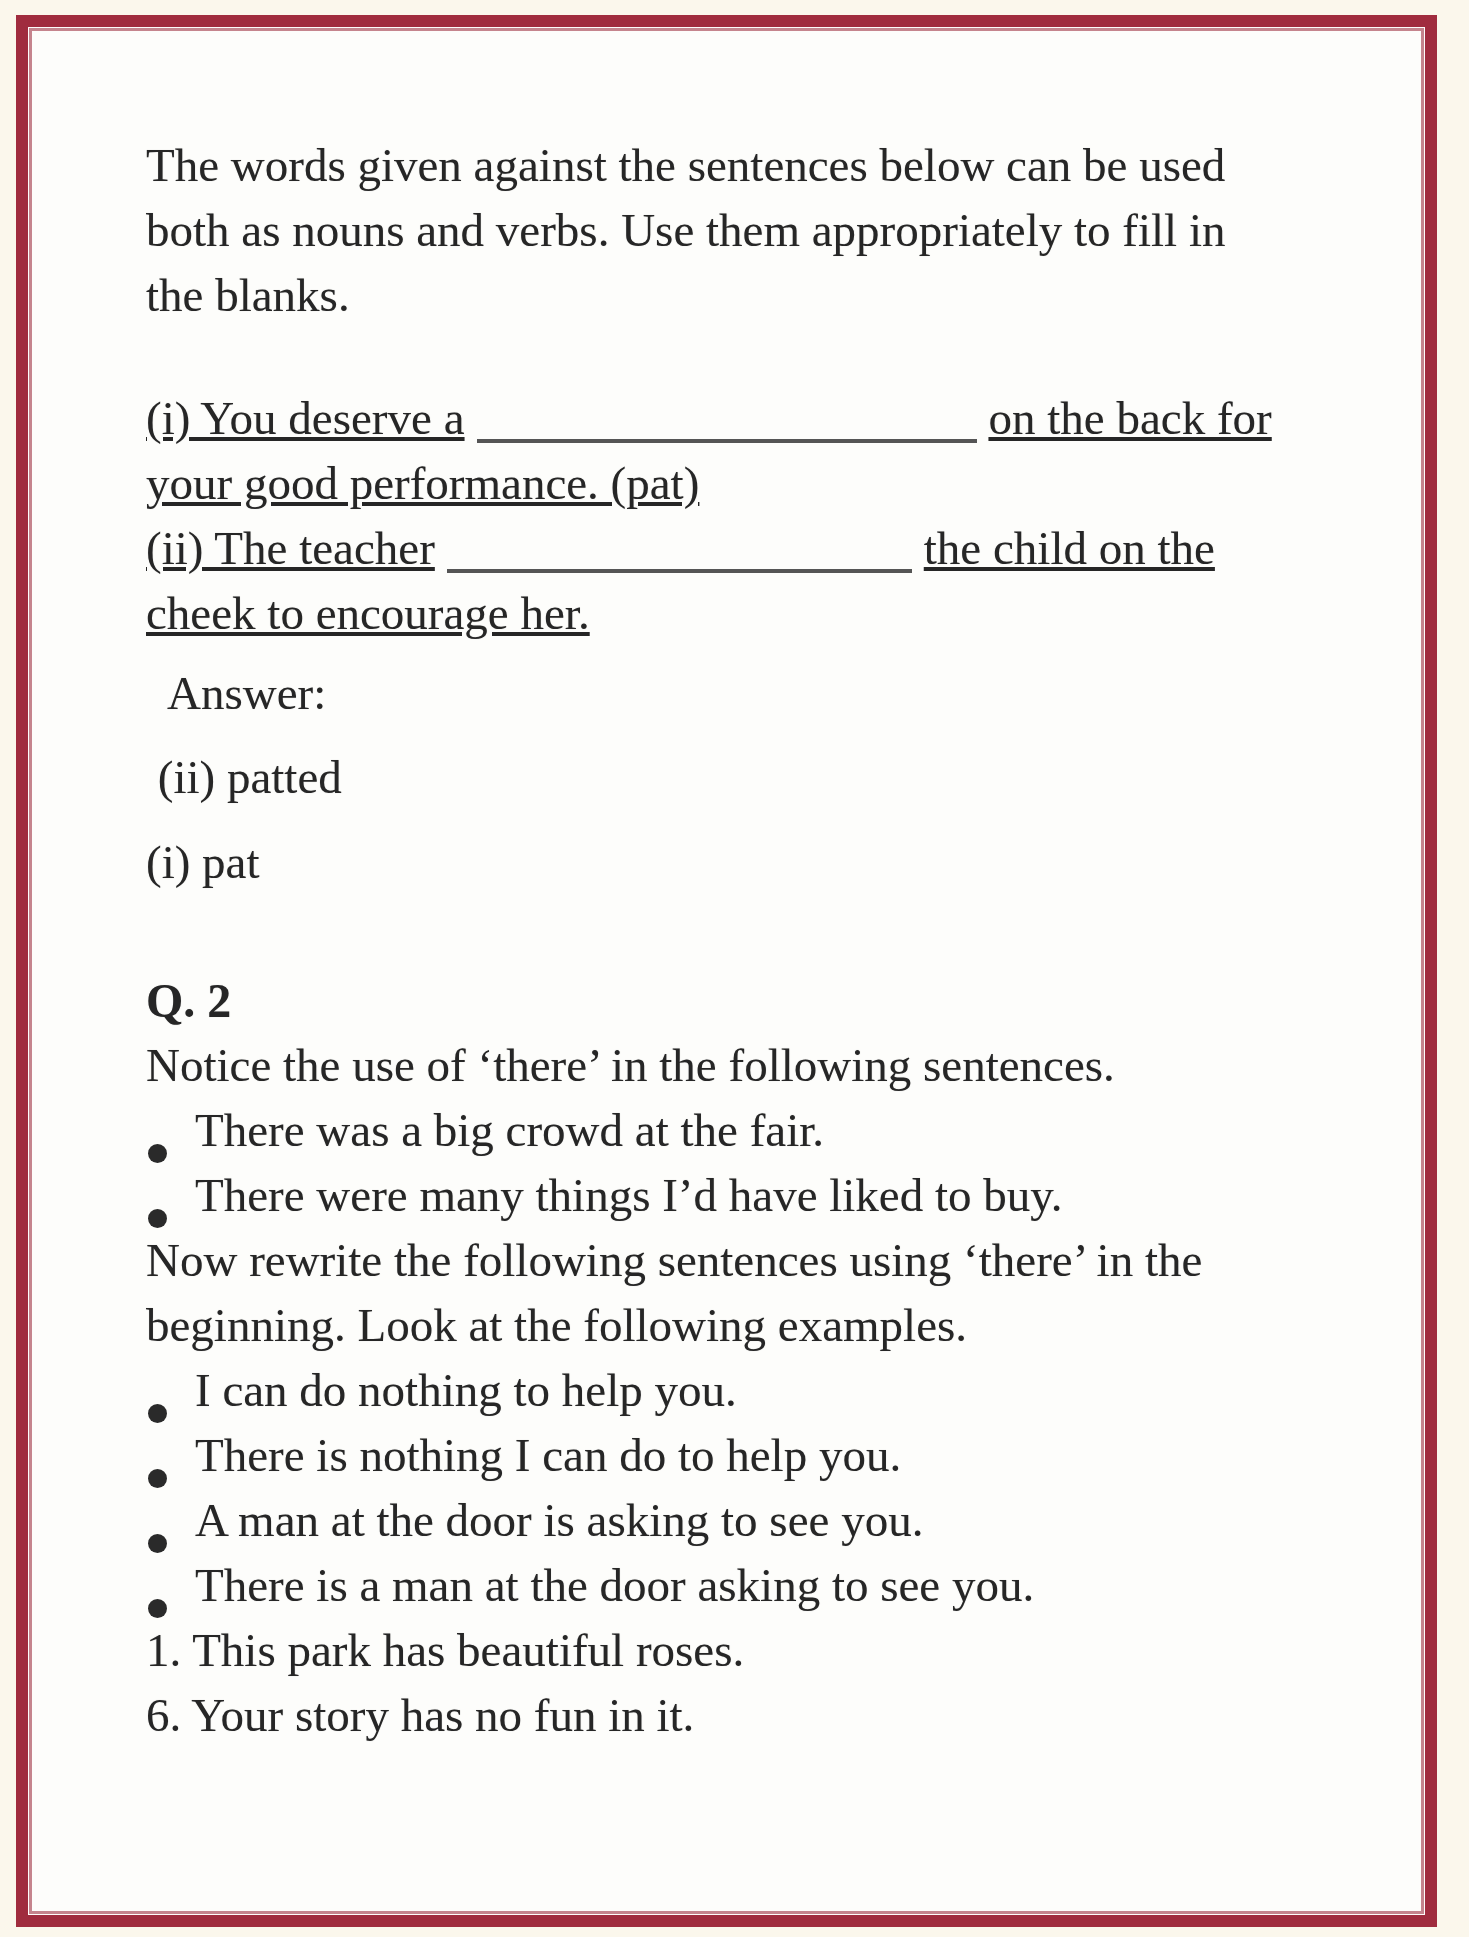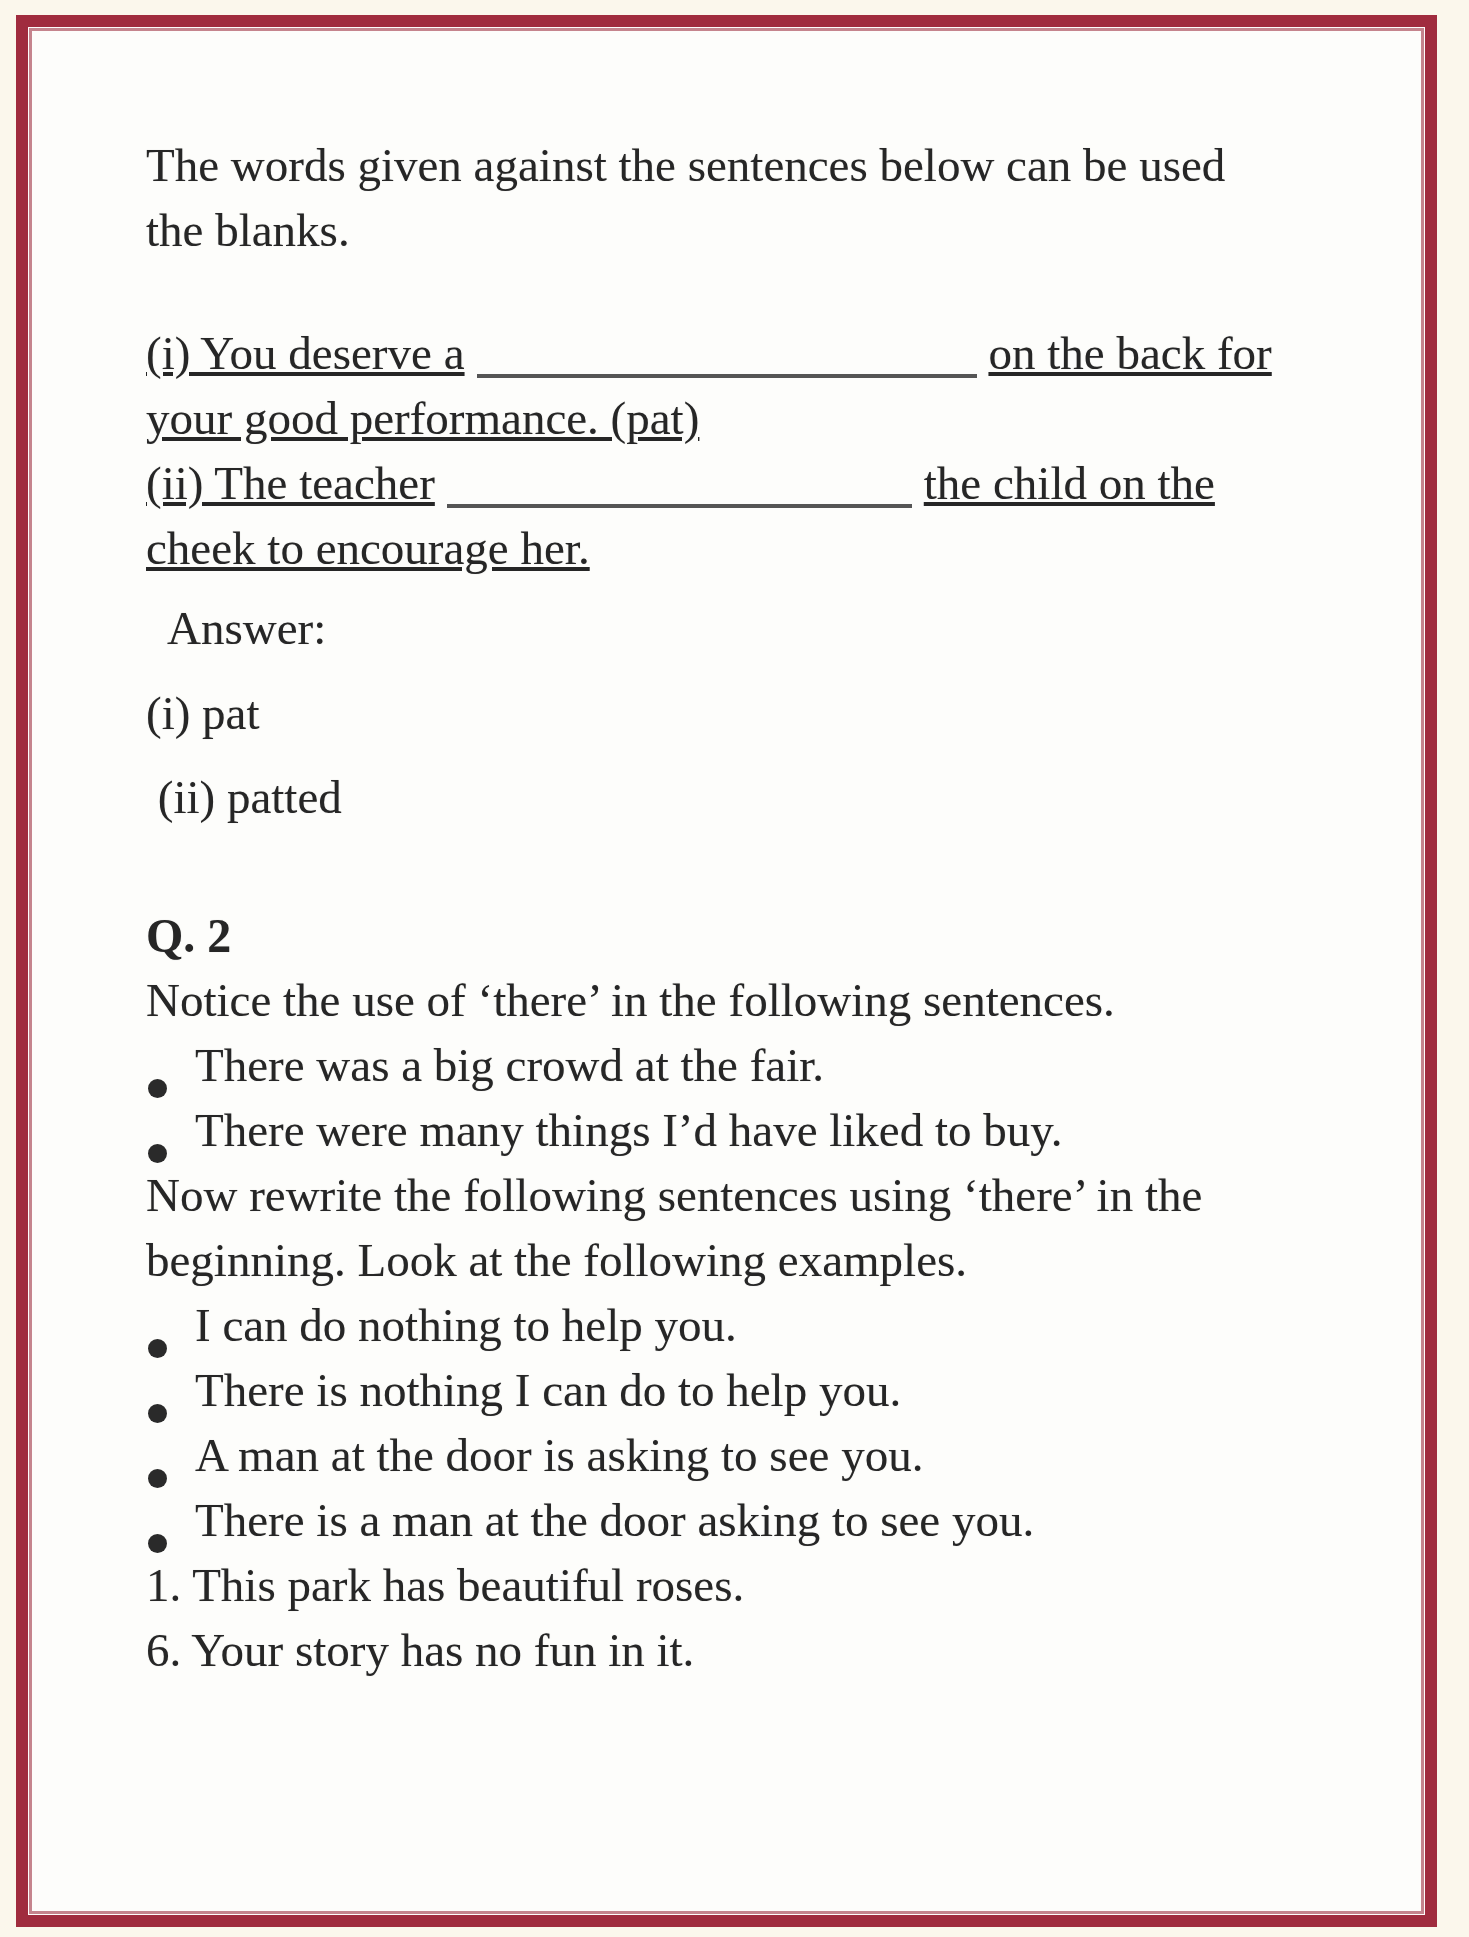--- a/index.html
+++ b/index.html
@@ -71,33 +71,34 @@
 </head>
 <body>
 
 <div class="page">
   <div class="frame-outer">
     <div class="frame-inner">
       <div class="content">
 
         <div class="intro">
           <div class="line">The words given against the sentences below can be used</div>
+          <div class="line">both as nouns and verbs. Use them appropriately to fill in</div>
           <div class="line">the blanks.</div>
         </div>
 
         <div class="fill-block">
           <div class="line"><span>(i) You deserve a</span><span class="blank blank-1"></span><span>on the back for</span></div>
           <div class="line">your good performance. (pat)</div>
           <div class="line"><span>(ii) The teacher</span><span class="blank blank-2"></span><span>the child on the</span></div>
           <div class="line">cheek to encourage her.</div>
         </div>
 
         <div class="answer-label">Answer:</div>
+        <div class="answer-item a2"> (ii) patted</div>
         <div class="answer-item a1">(i) pat</div>
-        <div class="answer-item a2"> (ii) patted</div>
 
         <div class="q2-heading">Q. 2</div>
 
         <div class="q2-block">
           <div class="line">Notice the use of ‘there’ in the following sentences.</div>
 
           <div class="bullet-row">
             <span class="dot"></span>
             <span class="row-text">There was a big crowd at the fair.</span>
           </div>

